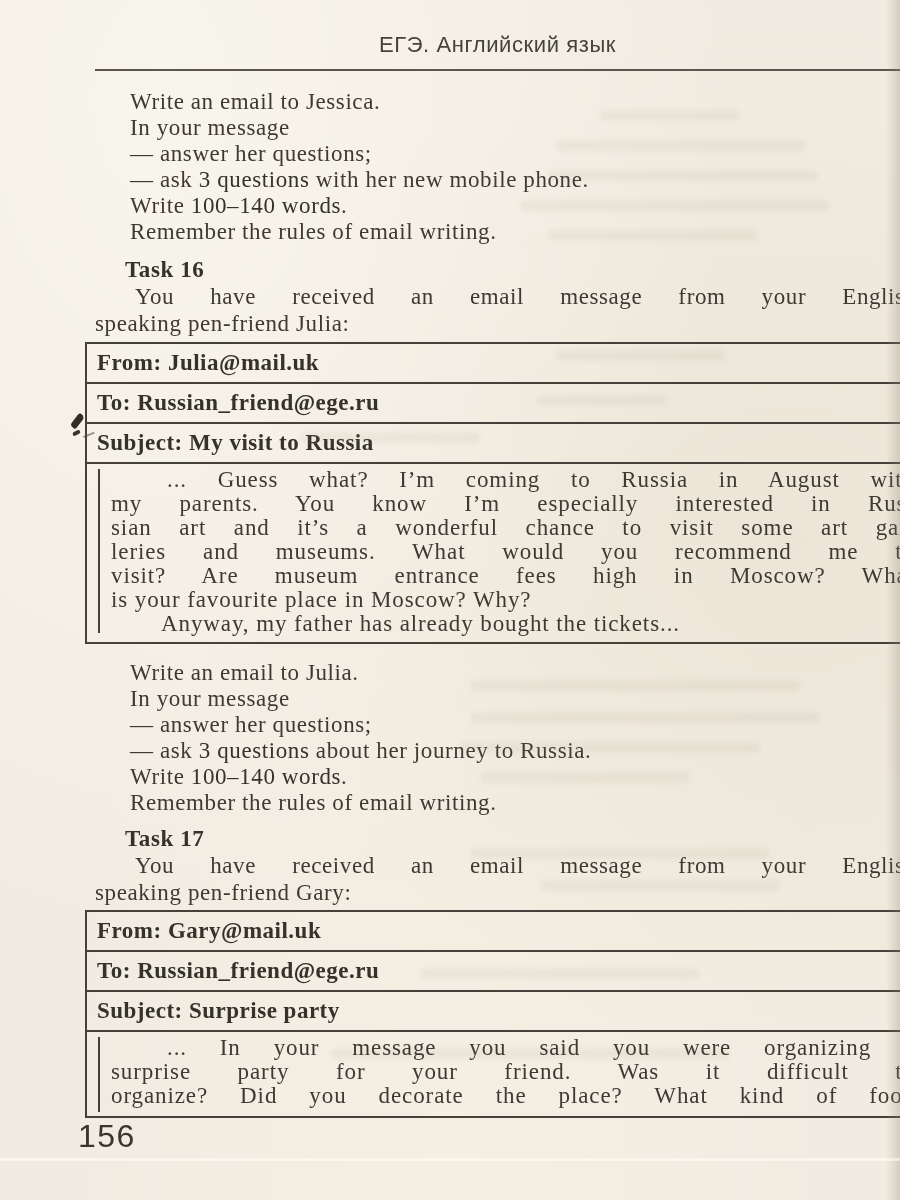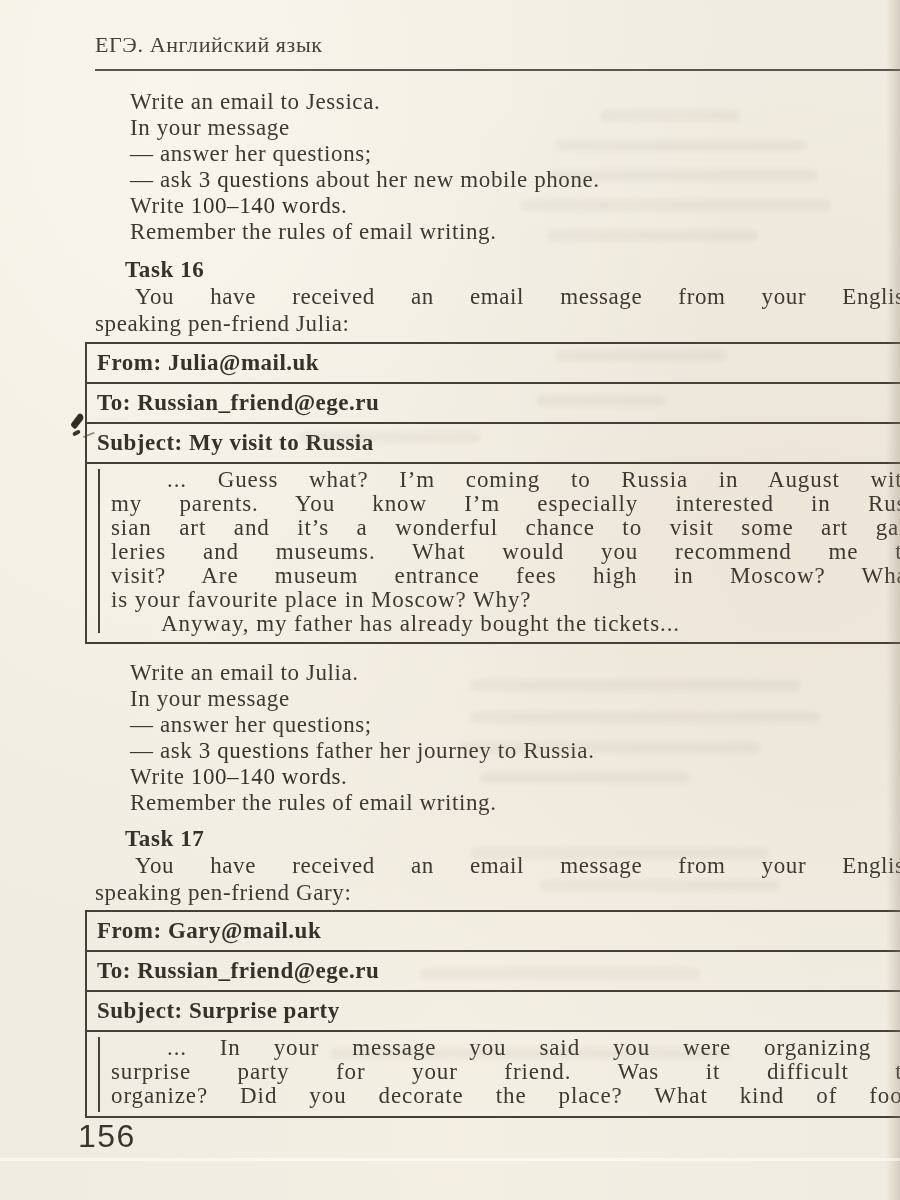--- a/index.html
+++ b/index.html
@@ -13,25 +13,26 @@
       radial-gradient(ellipse at 88% 45%, rgba(224,212,193,0.30), rgba(224,212,193,0) 55%),
       radial-gradient(ellipse at 50% 95%, rgba(248,242,230,0.45), rgba(248,242,230,0) 60%),
       #f1ece1;
     font-family: "Liberation Serif", serif;
     color: #3e3a33;
   }
 
   
   .hdr-title {
     margin: 32px 0 0 95px;
-    font-family: Liberation Serif, serif;
+    font-family: Liberation Sans, sans-serif;
     font-size: 22px;
     line-height: 26px;
     letter-spacing: 0.6px;
     color: #45423c;
+    text-align: center;
   }
   .hdr-rule {
     margin: 11px 0 0 95px;
     width: 805px;
     height: 2px;
     background: #5a564f;
   }
 
   .content { margin-left: 85px; width: 860px; }
 
@@ -158,21 +159,21 @@
 
   <div class="hdr-title">ЕГЭ. Английский язык</div>
   <div class="hdr-rule"></div>
 
   <div class="content">
 
     <div class="instr-block">
       <div class="instr-line">Write an email to Jessica.</div>
       <div class="instr-line">In your message</div>
       <div class="instr-line">— answer her questions;</div>
-      <div class="instr-line"><span>— ask </span><b>3 questions</b><span> about her new mobile phone.</span></div>
+      <div class="instr-line"><span>— ask </span><b>3 questions</b><span> with her new mobile phone.</span></div>
       <div class="instr-line"><span>Write </span><b>100–140 words.</b></div>
       <div class="instr-line">Remember the rules of email writing.</div>
     </div>
 
     <div class="task-heading">Task 16</div>
     <div class="intro-para">
       <div class="intro-line1">You have received an email message from your English-</div>
       <div class="intro-line2">speaking pen-friend Julia:</div>
     </div>
 
@@ -189,21 +190,21 @@
         <div class="body-line stretch">visit? Are museum entrance fees high in Moscow? What</div>
         <div class="body-line">is your favourite place in Moscow? Why?</div>
         <div class="body-line indent-sm">Anyway, my father has already bought the tickets...</div>
       </div>
     </div>
 
     <div class="instr-block" style="margin-top:16px;">
       <div class="instr-line">Write an email to Julia.</div>
       <div class="instr-line">In your message</div>
       <div class="instr-line">— answer her questions;</div>
-      <div class="instr-line"><span>— ask </span><b>3 questions</b><span> father her journey to Russia.</span></div>
+      <div class="instr-line"><span>— ask </span><b>3 questions</b><span> about her journey to Russia.</span></div>
       <div class="instr-line"><span>Write </span><b>100–140 words.</b></div>
       <div class="instr-line">Remember the rules of email writing.</div>
     </div>
 
     <div class="task-heading" style="margin-top:10px;">Task 17</div>
     <div class="intro-para">
       <div class="intro-line1">You have received an email message from your English-</div>
       <div class="intro-line2">speaking pen-friend Gary:</div>
     </div>
 

